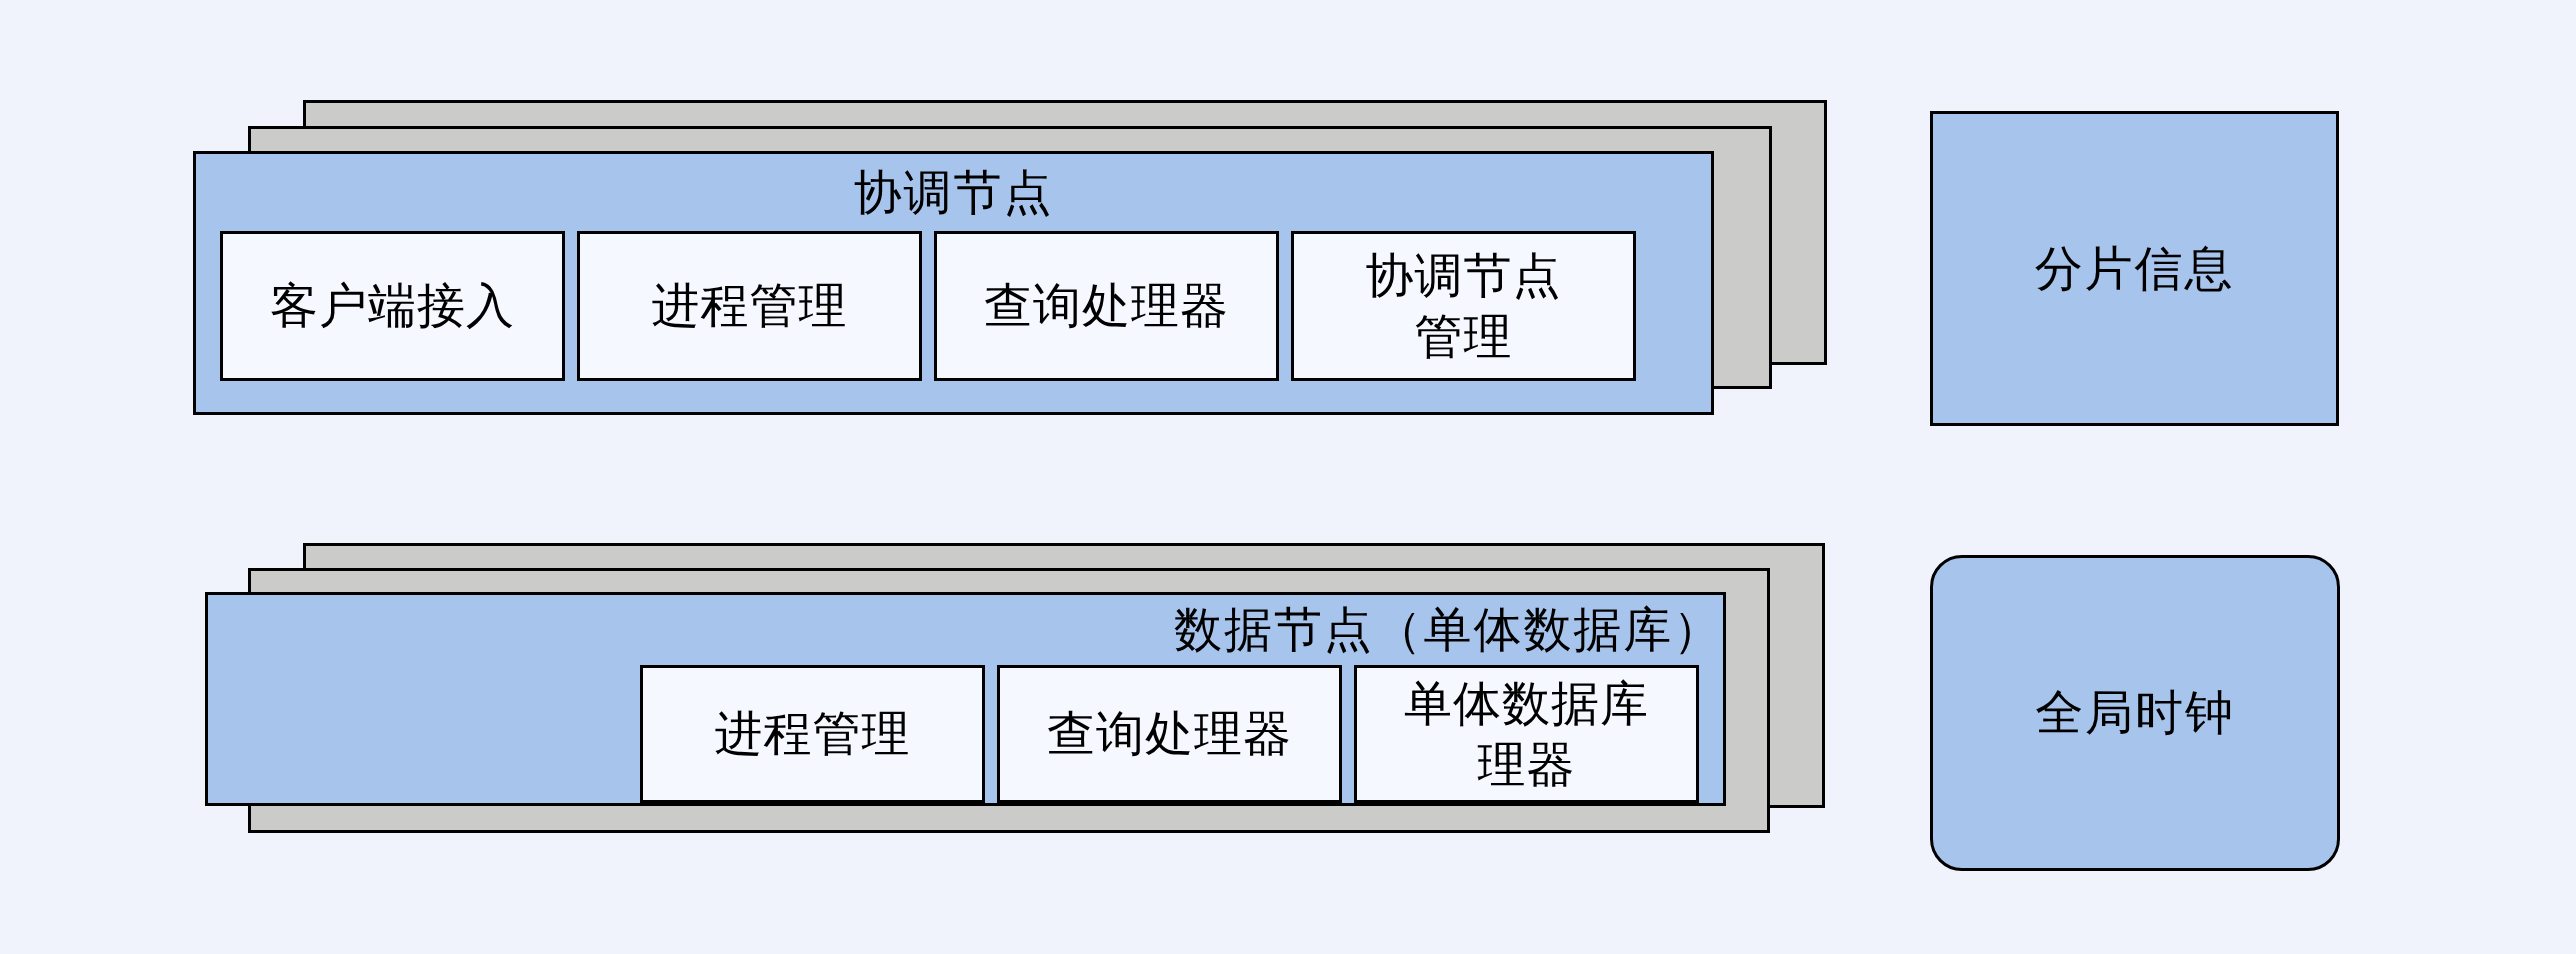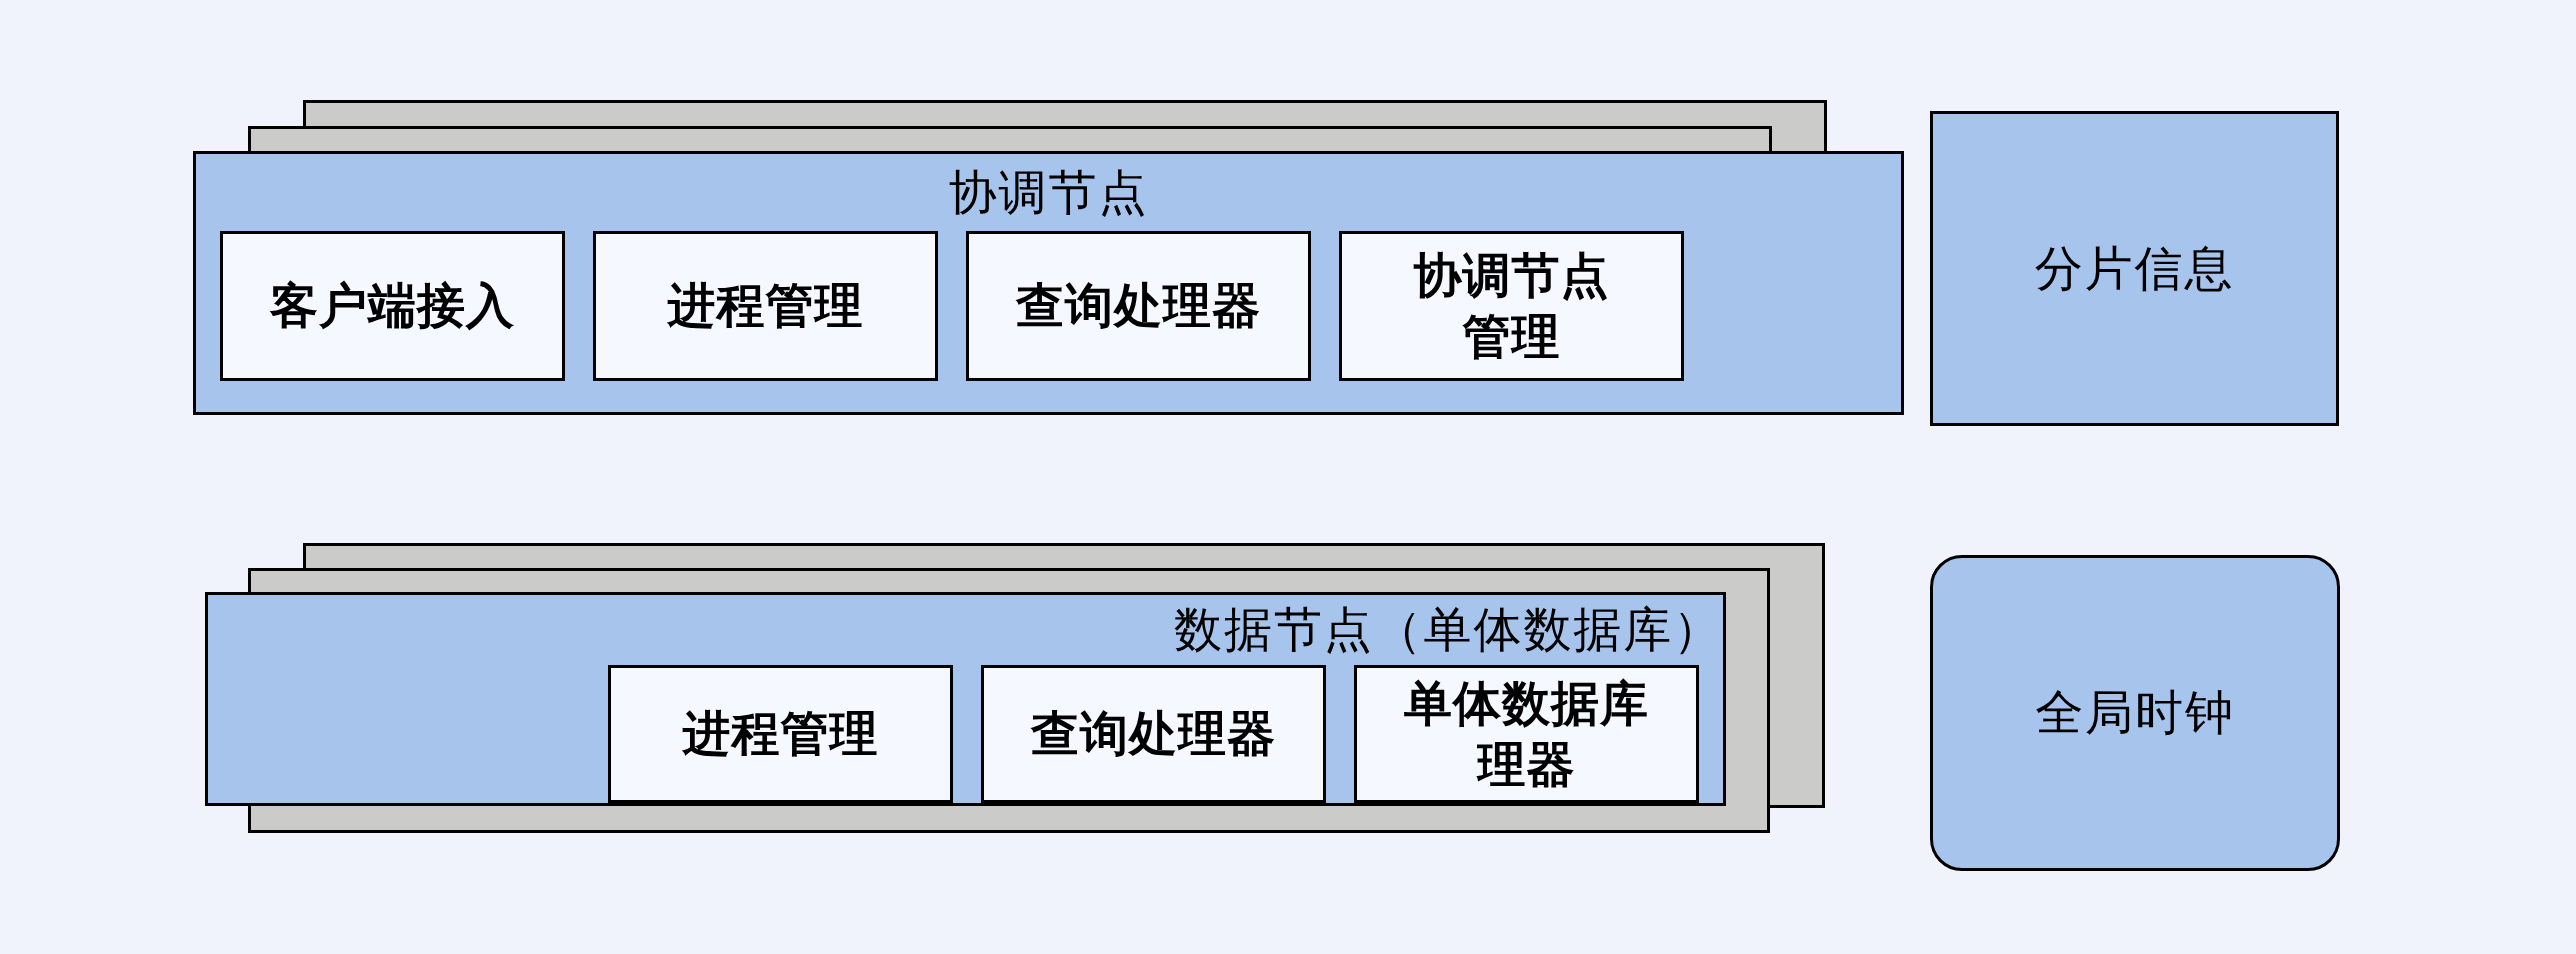--- a/index.html
+++ b/index.html
@@ -28,23 +28,22 @@
   }
   .node-title {
     display: flex;
     align-items: center;
     justify-content: center;
     font-size: 48px;
     letter-spacing: 1.9px;
   }
   .modules {
     display: flex;
-    gap: 28px;
+    gap: 12px;
     padding: 0 24px;
-    font-weight: bold;
   }
   .module {
     width: 345px;
     box-sizing: border-box;
     border: 3.8px solid #000;
     background: #f5f8fe;
     display: flex;
     align-items: center;
     justify-content: center;
     text-align: center;
@@ -63,21 +62,21 @@
     display: flex;
     align-items: center;
     justify-content: center;
     font-size: 48px;
     letter-spacing: 1.9px;
     margin-top: 12px;
   }
   
   .coord-back   { left: 303px; top: 100px; width: 1524px; height: 265px; }
   .coord-mid    { left: 248px; top: 126px; width: 1524px; height: 263px; }
-  .coord-main   { left: 193px; top: 151px; width: 1711px; height: 264px; }
+  .coord-main   { left: 193px; top: 151px; width: 1521px; height: 264px; }
   .coord-title  { height: 77px; }
   .coord-row    { height: 150px; }
   
   .data-back    { left: 303px; top: 543px; width: 1522px; height: 265px; }
   .data-mid     { left: 248px; top: 568px; width: 1522px; height: 265px; }
   .data-main    { left: 205px; top: 592px; width: 1521px; height: 214px; align-items: flex-end; }
   .data-title   { height: 78px; }
   .data-row     { height: 153px; }
   
   .shard-info   { left: 1930px; top: 99px; width: 409px; height: 315px; }

